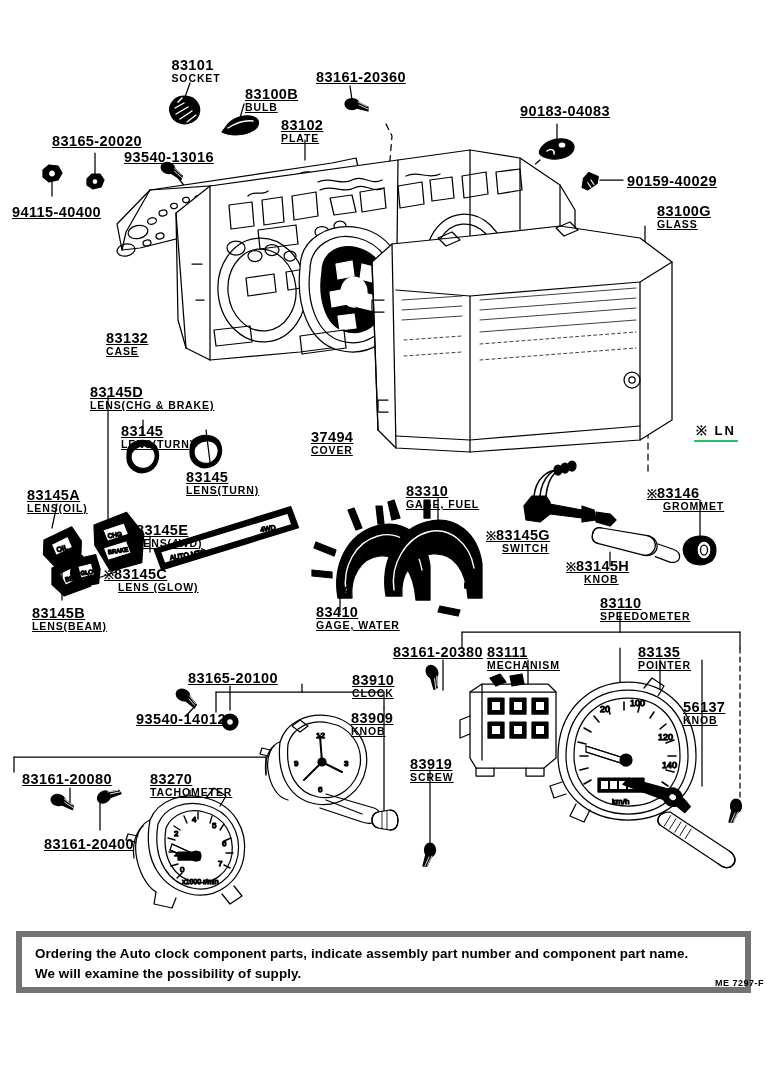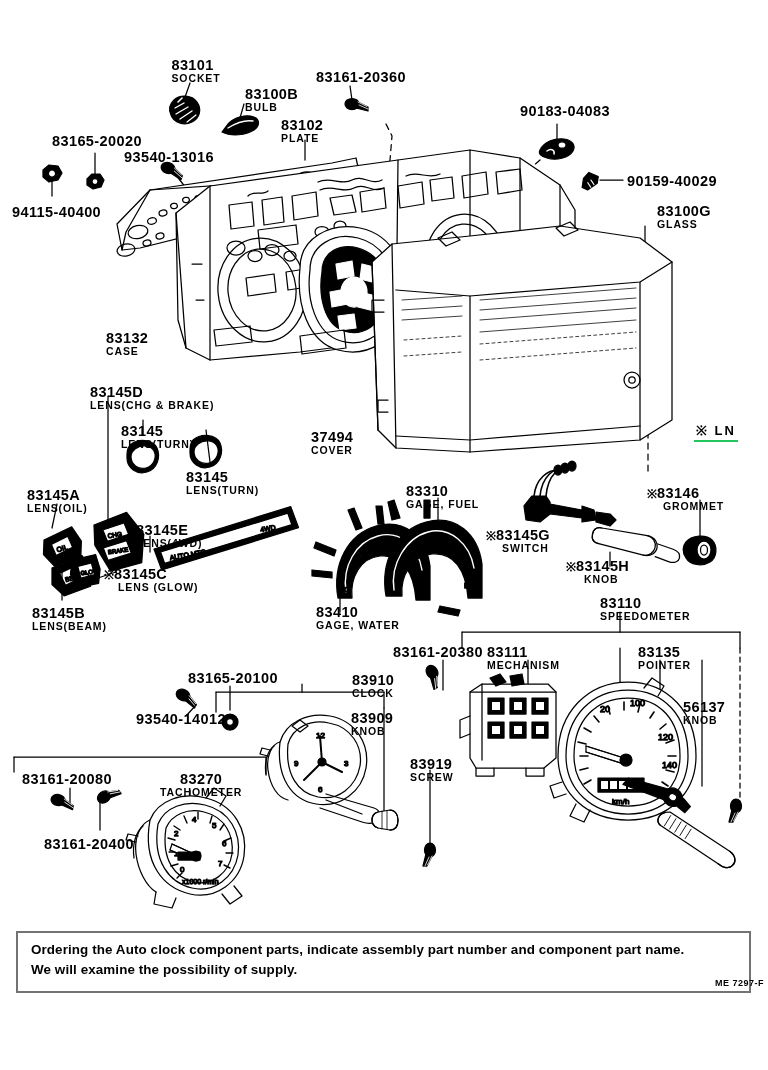--- a/index.html
+++ b/index.html
@@ -5,25 +5,25 @@
   html,body{margin:0;padding:0;background:#fff;}
   body{width:768px;height:1070px;position:relative;overflow:hidden;
        font-family:"Liberation Sans", sans-serif;color:#000;}
   .sheet{position:absolute;left:0;top:0;width:768px;height:1070px;}
   svg.art{position:absolute;left:0;top:0;width:768px;height:1070px;}
 
   .lbl{position:absolute;white-space:nowrap;line-height:1.02;}
   .num{font-size:14.5px;font-weight:bold;letter-spacing:.4px;}
   .nm{font-size:10.5px;font-weight:bold;letter-spacing:.9px;}
   .ctr{text-align:left;transform:translateX(-50%);}
-  .lft{text-align:left;}
+  .lft{text-align:left;text-decoration:underline;}
   .star{font-size:12px;font-weight:bold;}
 
   .note{position:absolute;left:16px;top:931px;width:735px;height:62px;
-        border:2px solid #737373;box-sizing:border-box;padding:9px 12px 0 13px;}
+        border:6px solid #737373;box-sizing:border-box;padding:9px 12px 0 13px;}
   .note p{margin:0 0 5px 0;font-size:13.4px;font-weight:bold;letter-spacing:.1px;
           font-family:"Liberation Sans",sans-serif;}
   .code{position:absolute;right:4px;top:978px;font-size:9px;font-weight:bold;
         letter-spacing:.5px;}
   .lnbox{position:absolute;left:694px;top:421px;}
   .lnbox .inner{border-bottom:2px solid #22c55e;padding:0 2px 1px 2px;
         font-size:13px;font-weight:bold;letter-spacing:2px;}
 </style>
 </head>
 <body>
@@ -687,21 +687,21 @@
   <div class="num">83909</div>
   <div class="nm">KNOB</div>
 </div>
 <div class="lbl lft" style="left:410px;top:757px;">
   <div class="num">83919</div>
   <div class="nm">SCREW</div>
 </div>
 <div class="lbl lft" style="left:22px;top:772px;">
   <div class="num">83161-20080</div>
 </div>
-<div class="lbl lft" style="left:160px;top:772px;text-align:center;">
+<div class="lbl lft" style="left:150px;top:772px;">
   <div class="num">83270</div>
   <div class="nm">TACHOMETER</div>
 </div>
 <div class="lbl lft" style="left:44px;top:837px;">
   <div class="num">83161-20400</div>
 </div>
 
 <div class="lnbox">
   <div class="inner">
     <span>※</span>

